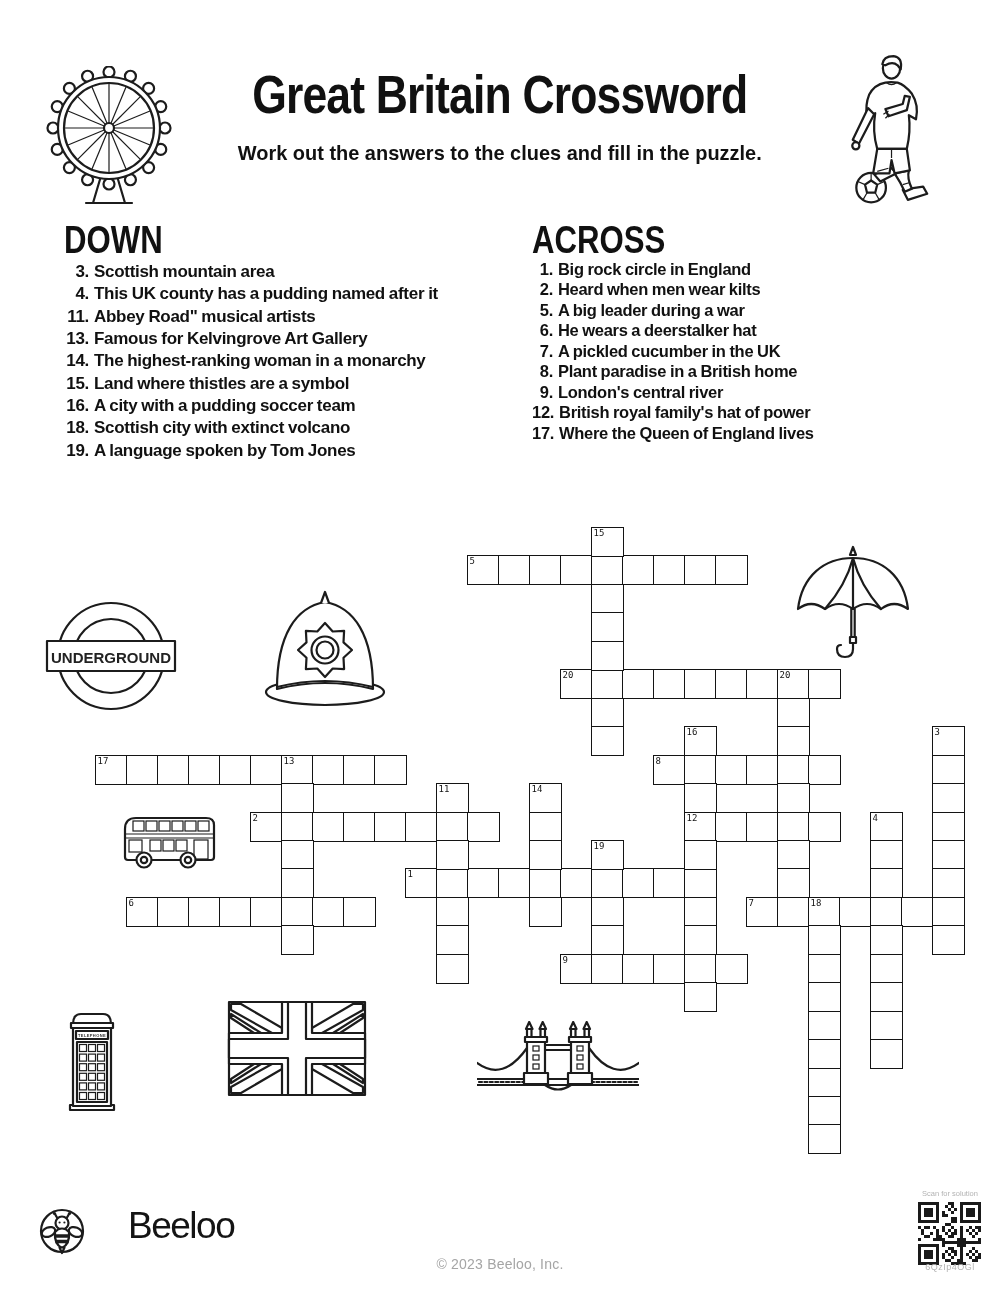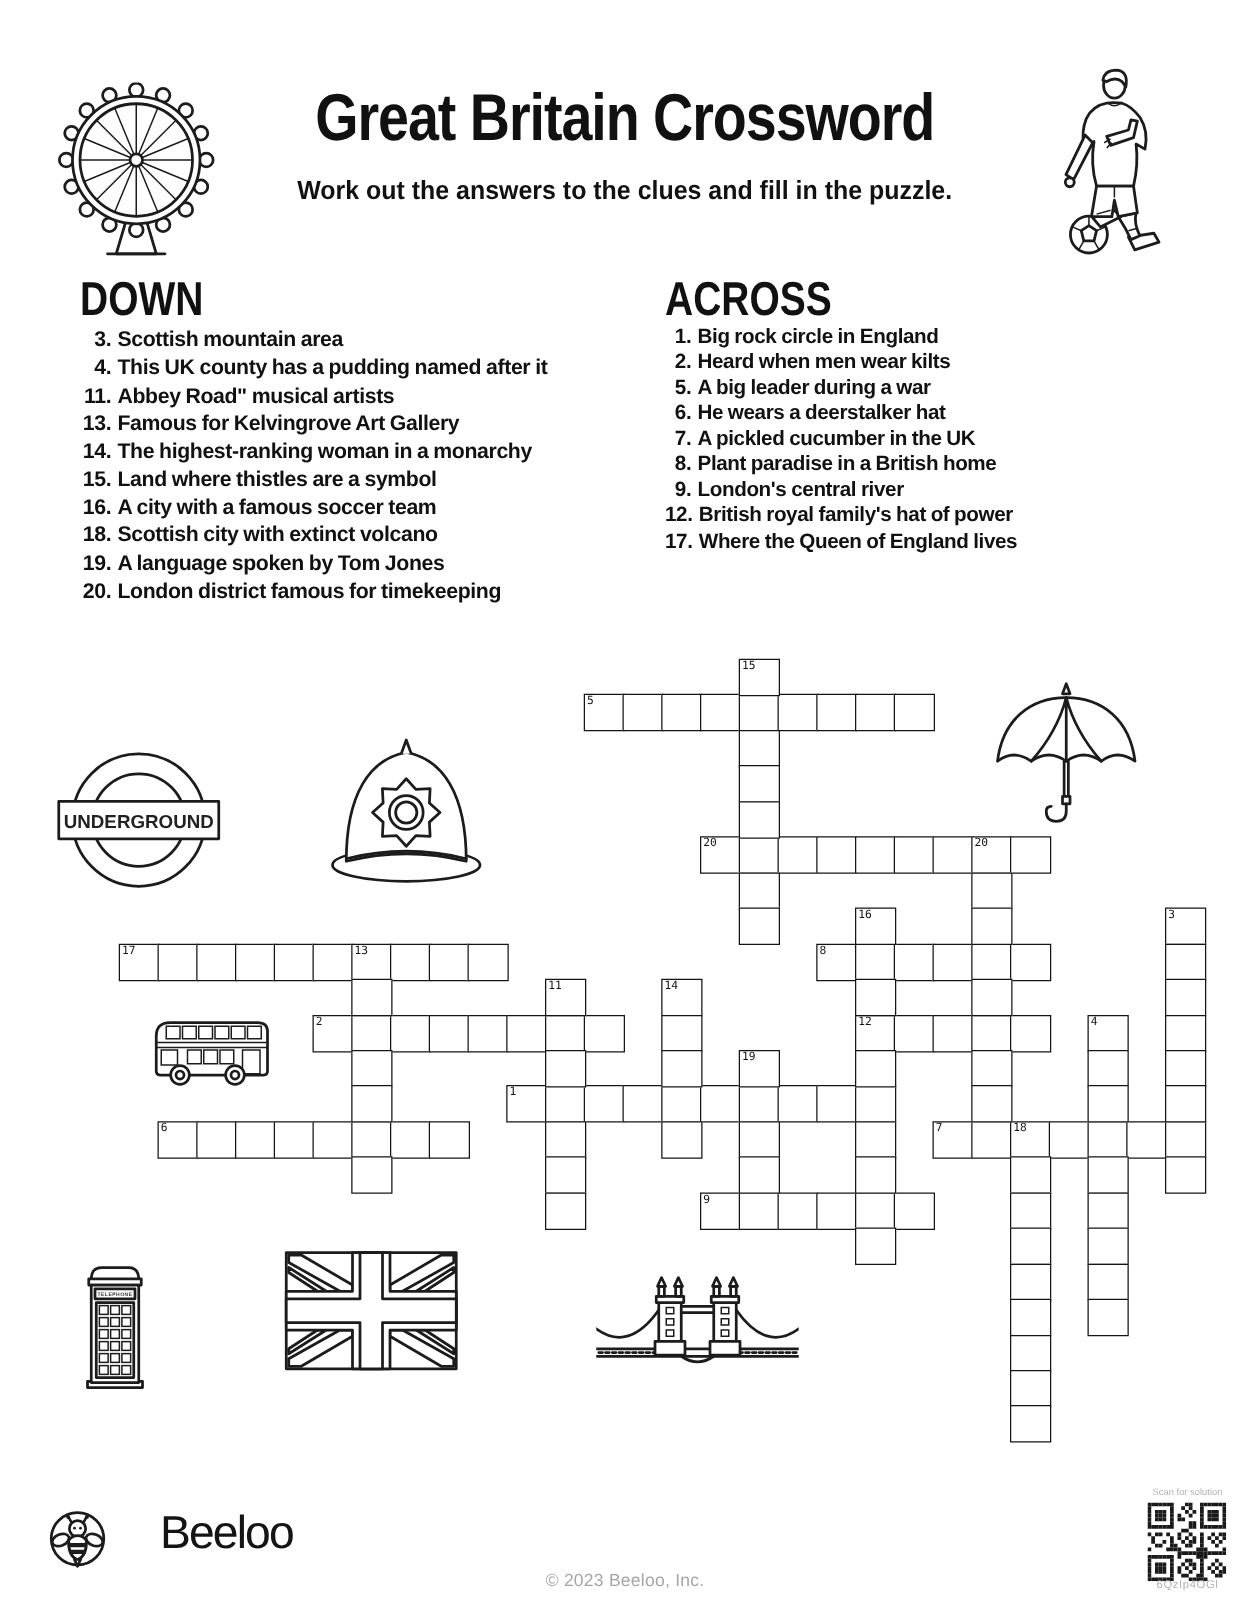--- a/index.html
+++ b/index.html
@@ -145,33 +145,29 @@
       <li>
         <span class="cnum">14.</span>
         <span class="ctext">The highest-ranking woman in a monarchy</span>
       </li>
       <li>
         <span class="cnum">15.</span>
         <span class="ctext">Land where thistles are a symbol</span>
       </li>
       <li>
         <span class="cnum">16.</span>
-        <span class="ctext">A city with a famous soccer team</span>
+        <span class="ctext">A city with a pudding soccer team</span>
       </li>
       <li>
         <span class="cnum">18.</span>
         <span class="ctext">Scottish city with extinct volcano</span>
       </li>
       <li>
         <span class="cnum">19.</span>
         <span class="ctext">A language spoken by Tom Jones</span>
-      </li>
-      <li>
-        <span class="cnum">20.</span>
-        <span class="ctext">London district famous for timekeeping</span>
       </li>
     </ul>
   <div class="abs clues-head" id="across-head">ACROSS</div>
   <ul class="abs clues" id="across-list">
       <li>
         <span class="cnum">1.</span>
         <span class="ctext">Big rock circle in England</span>
       </li>
       <li>
         <span class="cnum">2.</span>

